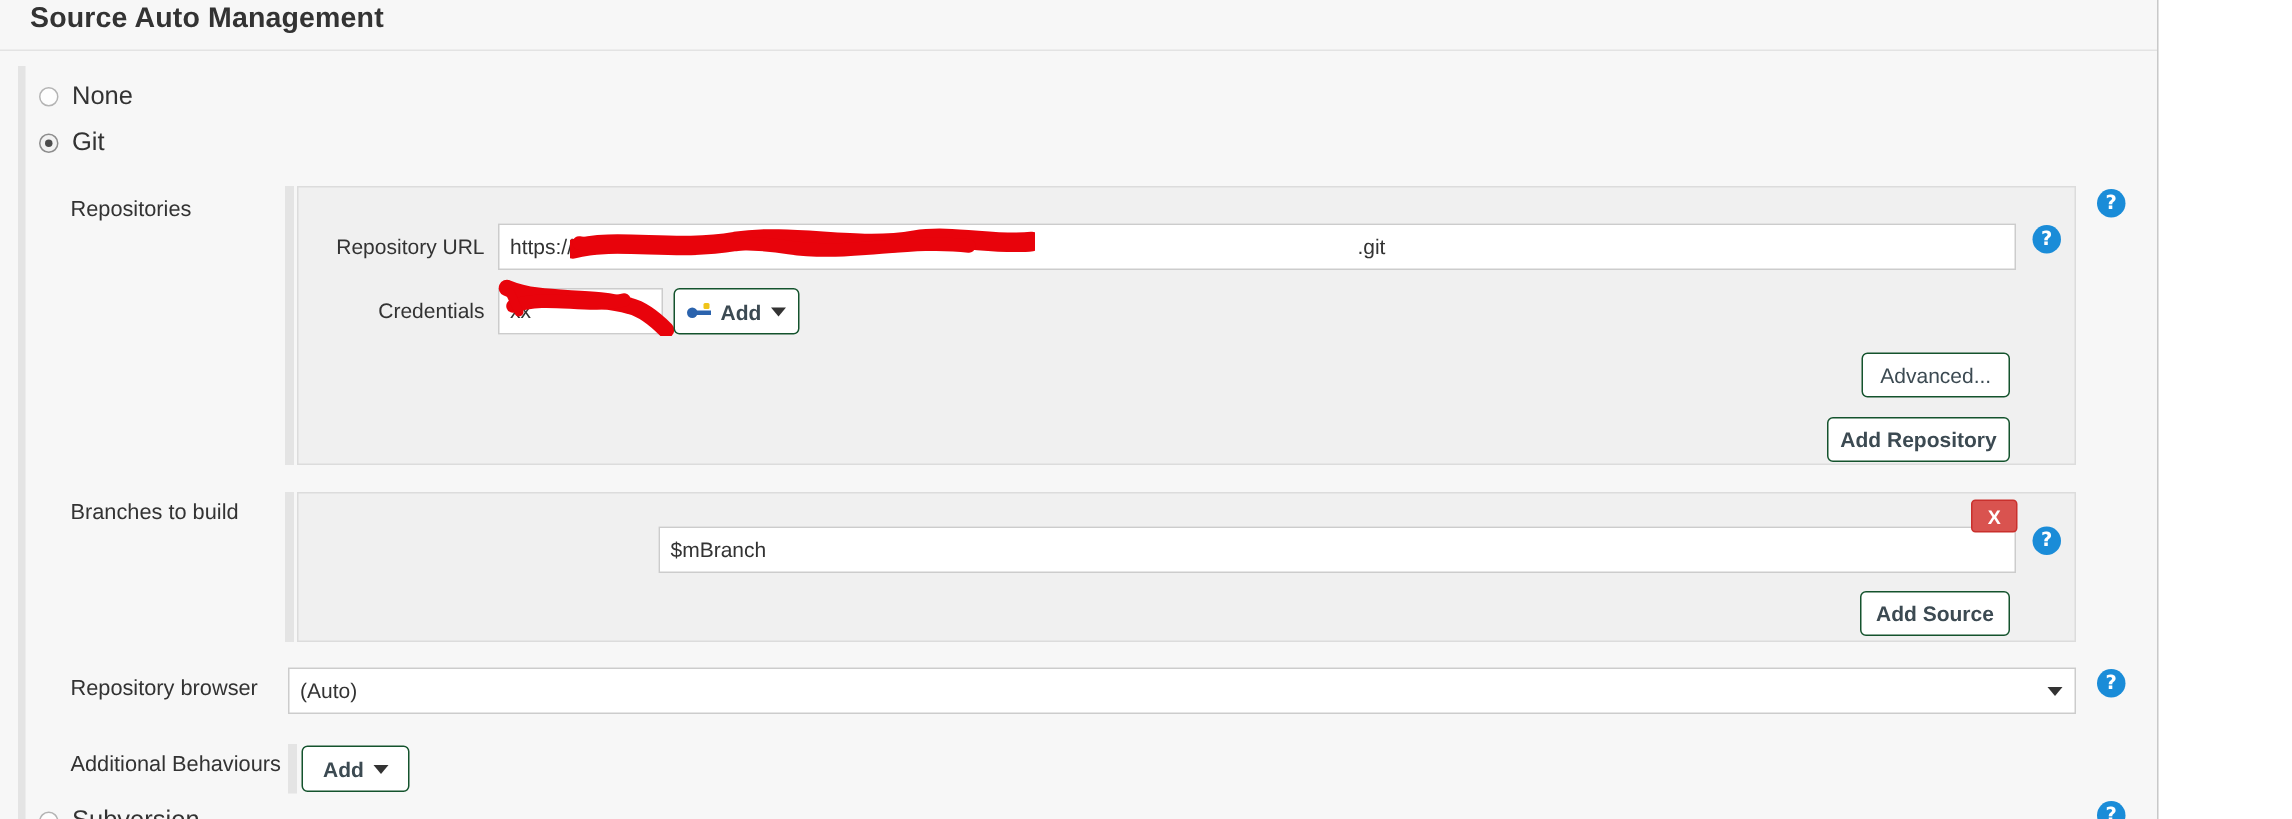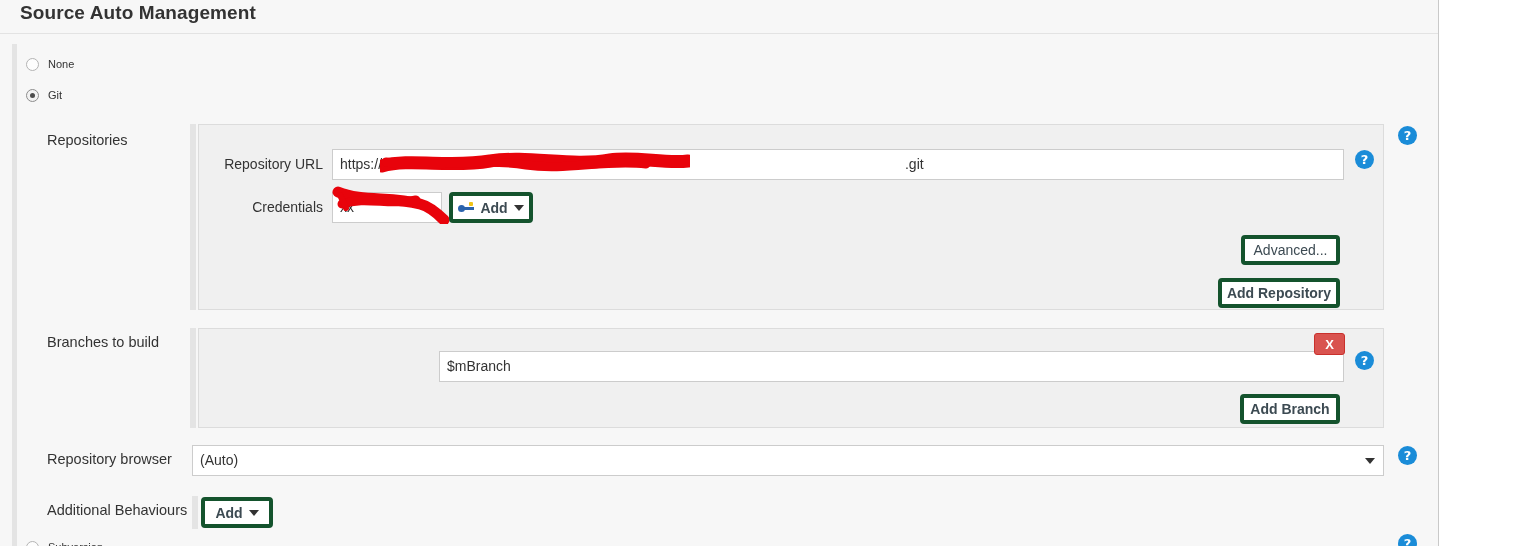--- a/index.html
+++ b/index.html
@@ -65,21 +65,21 @@
   .radio.checked { border-color: #8d8d8d; background: #f2f2f2; }
   .radio.checked::after {
     content: "";
     position: absolute;
     left: 3px; top: 3px;
     width: 5px; height: 5px;
     border-radius: 50%;
     background: #4c4c4c;
   }
   .radio-label {
-    font-size: 11px;
+    font-size: 17px;
     color: #333333;
   }
 
   
   .row-label {
     position: absolute;
     font-size: 14.5px;
     color: #333333;
     white-space: nowrap;
   }
@@ -133,21 +133,21 @@
     width: 0; height: 0;
     border-left: 5px solid transparent;
     border-right: 5px solid transparent;
     border-top: 6px solid #333333;
   }
 
   
   .btn {
     position: absolute;
     background: #ffffff;
-    border: 4px solid #14532d;
+    border: 1px solid #14532d;
     border-radius: 4px;
     font-size: 14px;
     color: #3b4category;
     color: #3c4a52;
     display: flex; align-items: center; justify-content: center;
     gap: 6px;
     white-space: nowrap;
     cursor: pointer;
   }
   .btn.bold { font-weight: bold; }
@@ -282,21 +282,21 @@
   <div class="row-label" style="left:47px; top:334px;">Branches to build</div>
   <div class="bar-vert" style="left:190px; top:328px; height:100px;"></div>
   <div class="panel" style="left:198px; top:328px; width:1186px; height:100px;"></div>
 
   <div class="txt" style="left:439px; top:351px; width:905px;">
     <span>$mBranch</span>
   </div>
 
   <div class="delbtn" style="left:1314px; top:333px;">X</div>
   <div class="btn bold" style="left:1240px; top:394px; width:100px; height:30px;">
-    <span>Add Branch</span>
+    <span>Add Source</span>
   </div>
 
   <div class="help" style="left:1355px; top:351px;">?</div>
 
   <div class="row-label" style="left:47px; top:451px;">Repository browser</div>
   <div class="sel" style="left:192px; top:445px; width:1192px;">
     <span>(Auto)</span>
     <span class="caret"></span>
   </div>
   <div class="help" style="left:1398px; top:446px;">?</div>

